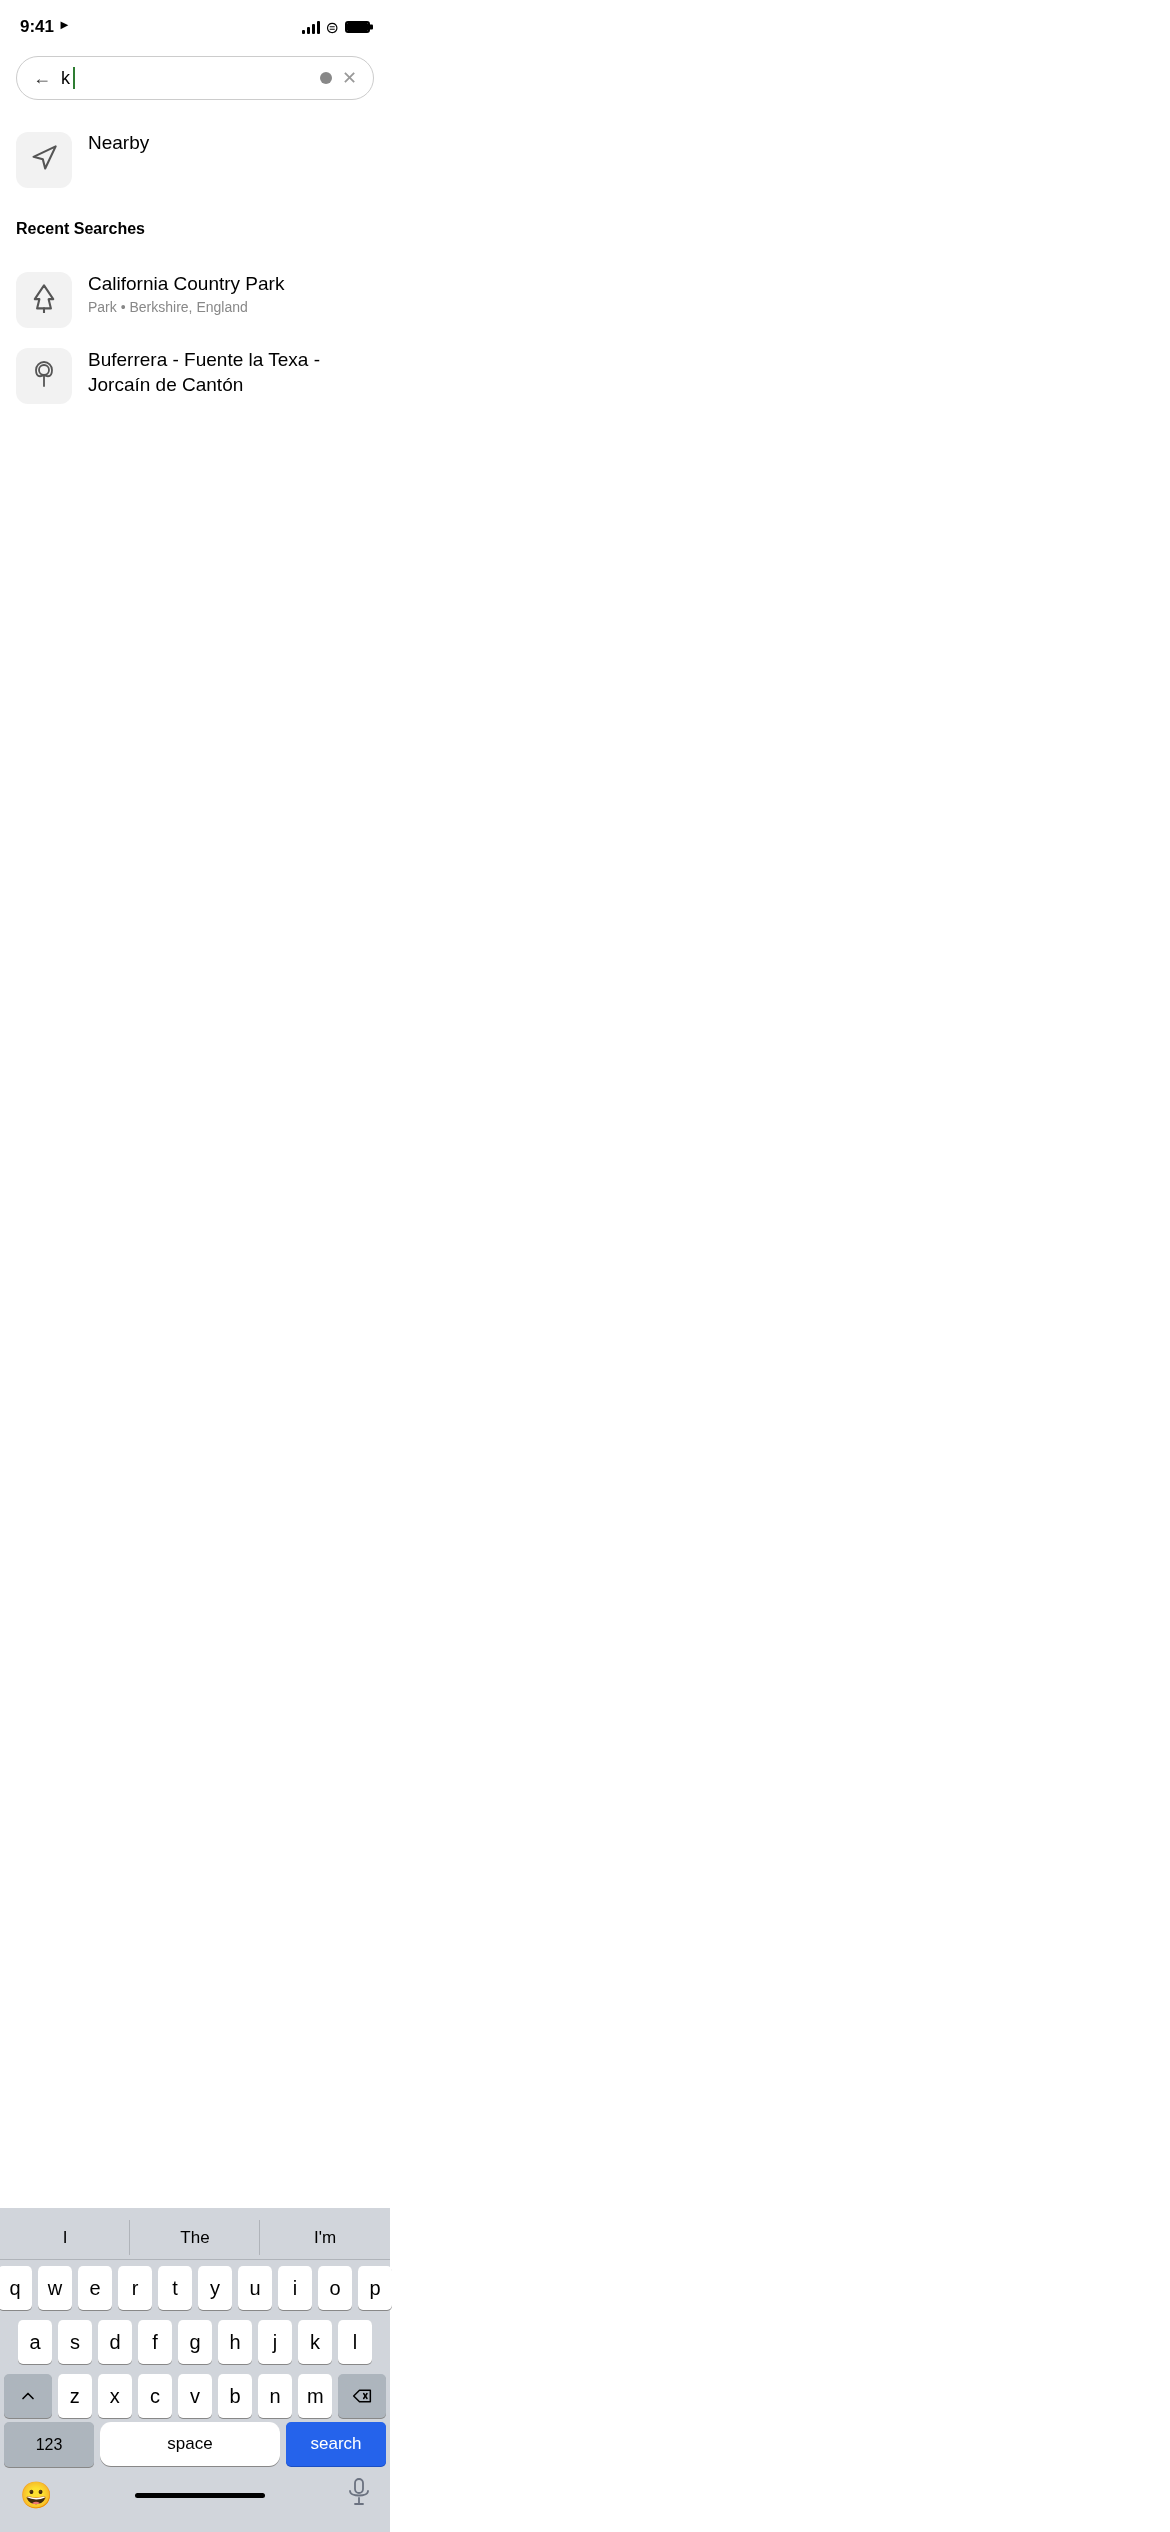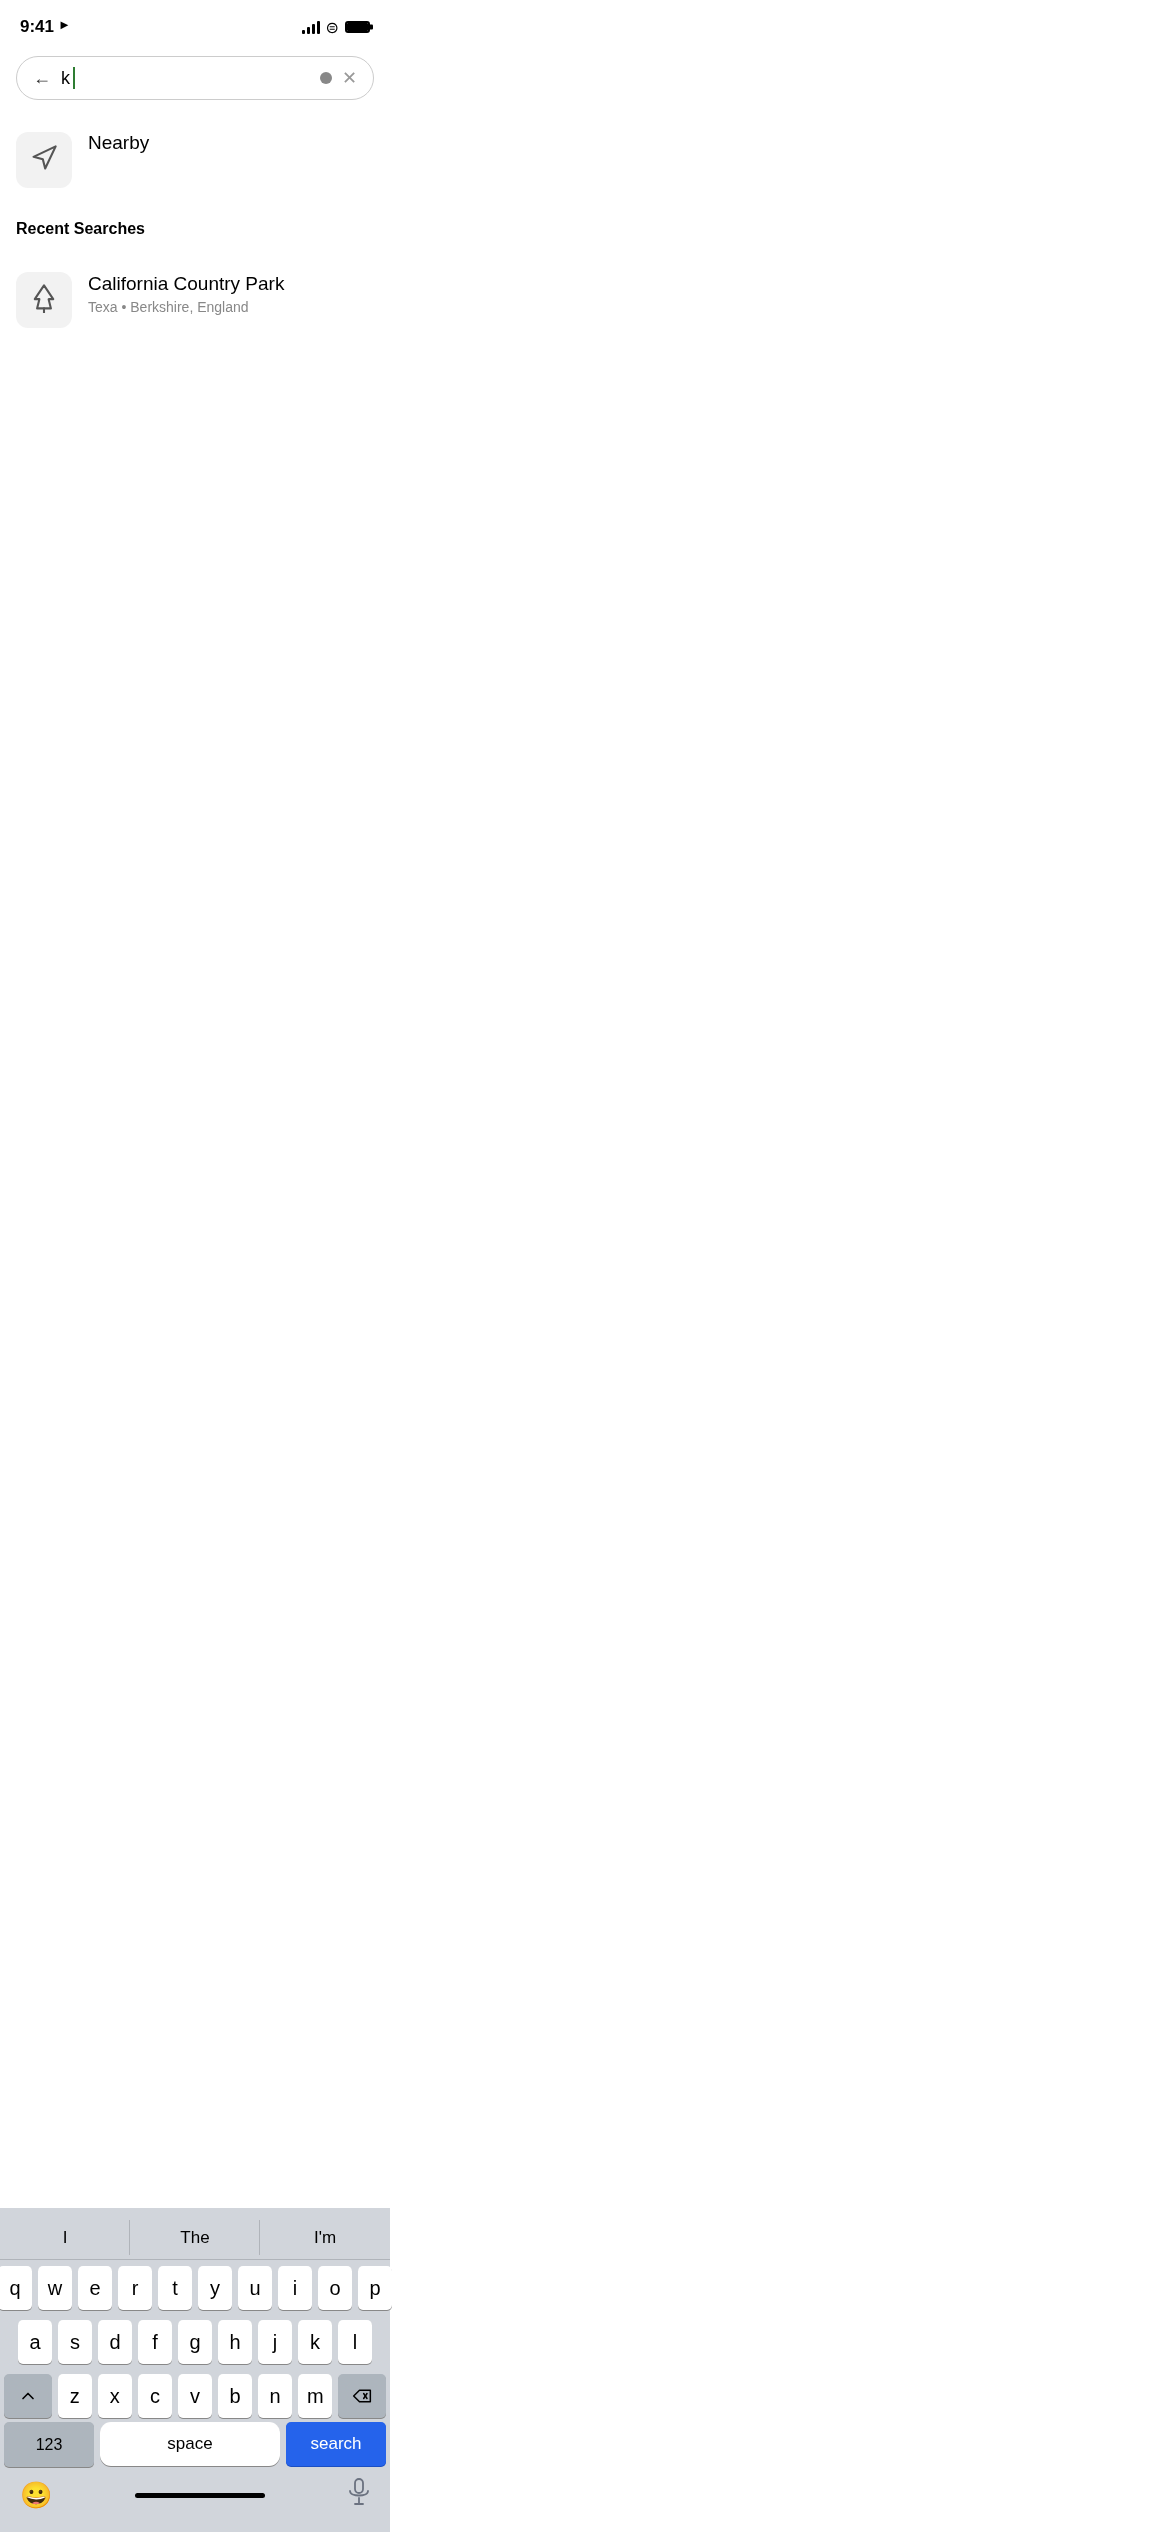--- a/index.html
+++ b/index.html
@@ -376,24 +376,38 @@
     <div class="icon-box">
       <span>
         <svg width="28" height="30" viewBox="0 0 24 26" fill="none" stroke="#555" stroke-width="1.8" stroke-linecap="round" stroke-linejoin="round">
           <polygon points="12,2 4,14 8,14 6,22 18,22 16,14 20,14"></polygon>
           <line x1="12" y1="22" x2="12" y2="26"></line>
         </svg>
       </span>
     </div>
     <div class="recent-item-text">
       <div class="recent-item-name">California Country Park</div>
-      <div class="recent-item-sub">Texa • Berkshire, England</div>
-    </div>
-  </div>
-
+      <div class="recent-item-sub">Park • Berkshire, England</div>
+    </div>
+  </div>
+
+  <div class="recent-item">
+    <div class="icon-box">
+      <span>
+        <svg width="24" height="28" viewBox="0 0 24 28" fill="none" stroke="#555" stroke-width="1.8" stroke-linecap="round" stroke-linejoin="round">
+          <circle cx="12" cy="10" r="5"></circle>
+          <path d="M12 15 C12 15 4 20 4 10 C4 5.6 7.6 2 12 2 C16.4 2 20 5.6 20 10 C20 20 12 15 12 15Z"></path>
+          <line x1="12" y1="15" x2="12" y2="26"></line>
+        </svg>
+      </span>
+    </div>
+    <div class="recent-item-text">
+      <div class="recent-item-name">Buferrera - Fuente la Texa - Jorcaín de Cantón</div>
+    </div>
+  </div>
 </div>
 
 <div class="keyboard">
 
   <div class="autocomplete-row">
     <div class="autocomplete-item">I</div>
     <div class="autocomplete-item">The</div>
     <div class="autocomplete-item">I'm</div>
   </div>
 

